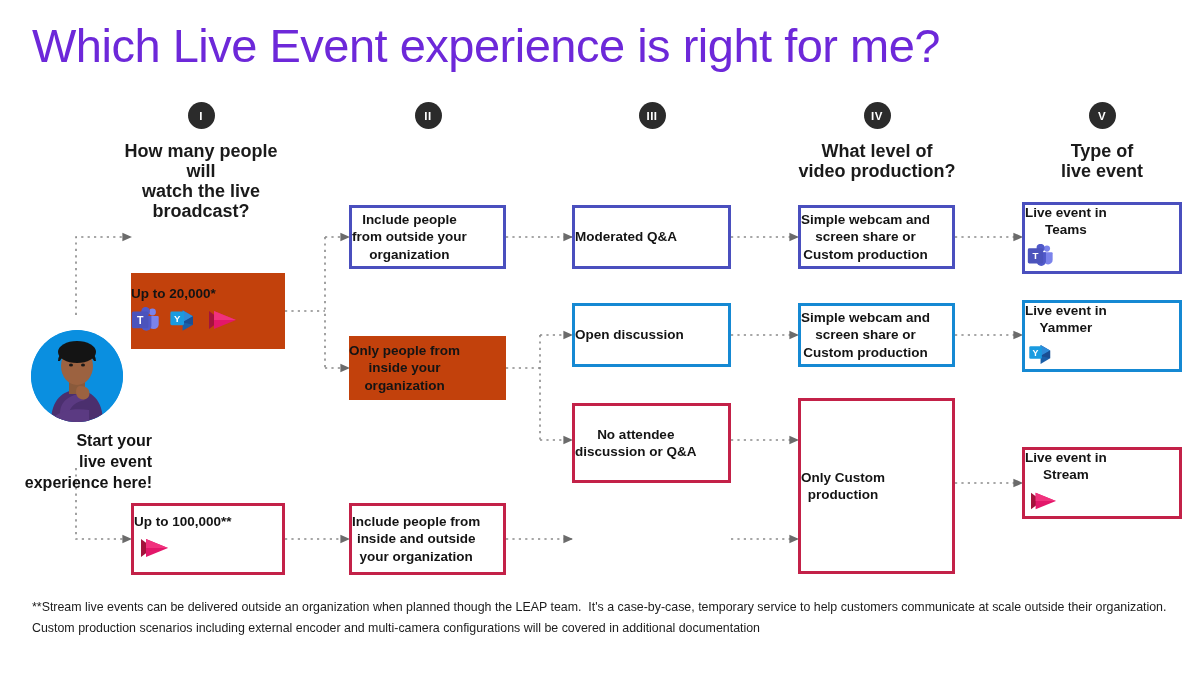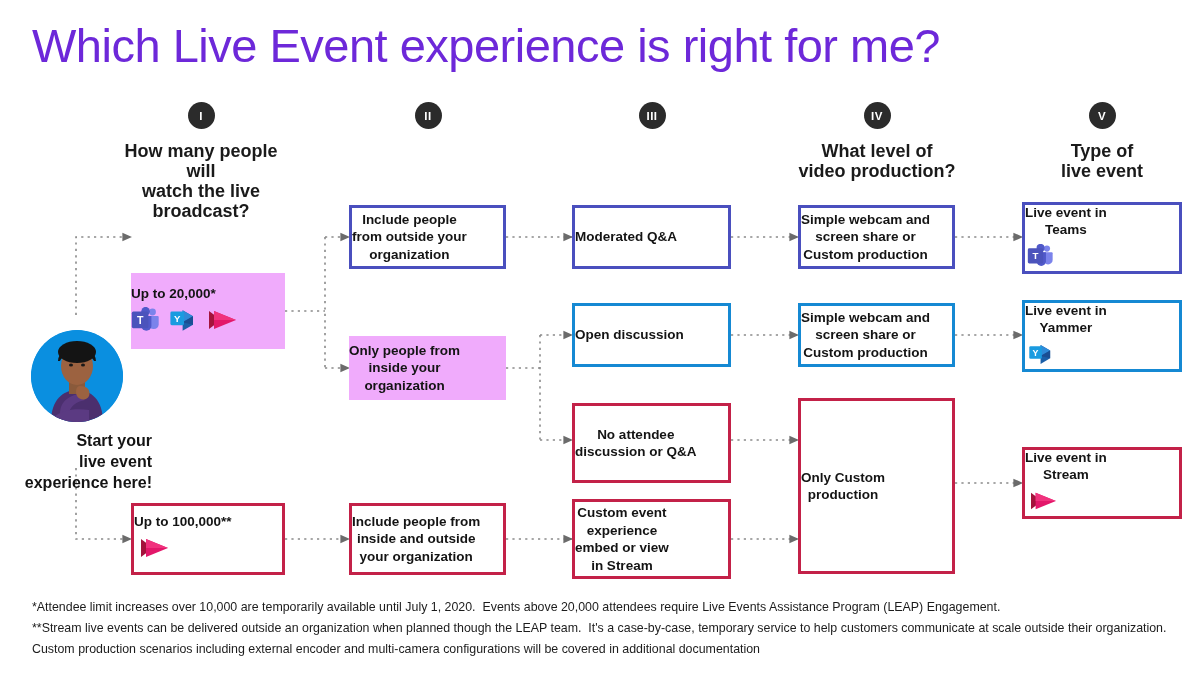--- a/index.html
+++ b/index.html
@@ -40,21 +40,21 @@
     display:flex;flex-direction:column;
     align-items:flex-start;justify-content:center;
     text-align:center;
     font-size:13.5px;line-height:17.5px;font-weight:700;
     color:#141414;background:#ffffff;
     padding:4px 0;
   }
   .node.purple{border:3px solid #4A4FBE;}
   .node.blue{border:3px solid #1589D3;}
   .node.red{border:3px solid #C32148;}
-  .node.gray{background:#f0abfc;border:none;}
+  .node.gray{background:#c2410c;border:none;}
   .node .lbl{white-space:pre-line;}
   .node .iconrow{margin-top:5px;display:flex;gap:9px;align-items:center;justify-content:center;}
 
   
   .startwrap{position:absolute;text-align:right;width:150px;}
   .avatar{width:92px;height:92px;border-radius:50%;margin:0 auto;position:relative;overflow:hidden;background:#0a8fe0;}
   .startlabel{margin-top:8px;font-size:16px;line-height:21px;font-weight:700;color:#141414;white-space:pre-line;}
 
   
   .foot{
@@ -231,26 +231,20 @@
   <div class="node purple" style="left:572px;top:205px;width:159px;height:64px;">
     <div class="lbl">Moderated Q&amp;A</div>
   </div>
   <div class="node blue" style="left:572px;top:303px;width:159px;height:64px;">
     <div class="lbl">Open discussion</div>
   </div>
   <div class="node red" style="left:572px;top:403px;width:159px;height:80px;">
     <div class="lbl">No attendee
 discussion or Q&amp;A</div>
   </div>
-  <div class="node red" style="left:572px;top:499px;width:159px;height:80px;">
-    <div class="lbl">Custom event
-experience
-embed or view
-in Stream</div>
-  </div>
 
   <div class="node purple" style="left:798px;top:205px;width:157px;height:64px;">
     <div class="lbl">Simple webcam and
 screen share or
 Custom production</div>
   </div>
   <div class="node blue" style="left:798px;top:303px;width:157px;height:64px;">
     <div class="lbl">Simple webcam and
 screen share or
 Custom production</div>
@@ -301,18 +295,17 @@
         <svg width="36" height="24" viewBox="0 0 34 26">
           <path d="M4,4 L16,13 L4,22 Z" fill="#a4133c"></path>
           <path d="M9,4 L31,13 L9,22 Z" fill="#e3176a"></path>
           <path d="M9,4 L31,13 L9,13 Z" fill="#f0327d"></path>
         </svg>
       </span>
     </div>
   </div>
 
   <div class="foot" style="top:597px;">
-    <div>*Attendee limit increases over 10,000 are temporarily available until July 1, 2020.  Events above 20,000 attendees require Live Events Assistance Program (LEAP) Engagement.</div>
     <div>**Stream live events can be delivered outside an organization when planned though the LEAP team.  It's a case-by-case, temporary service to help customers communicate at scale outside their organization.</div>
     <div>Custom production scenarios including external encoder and multi-camera configurations will be covered in additional documentation</div>
   </div>
 
 </div>
 
 </body></html>

